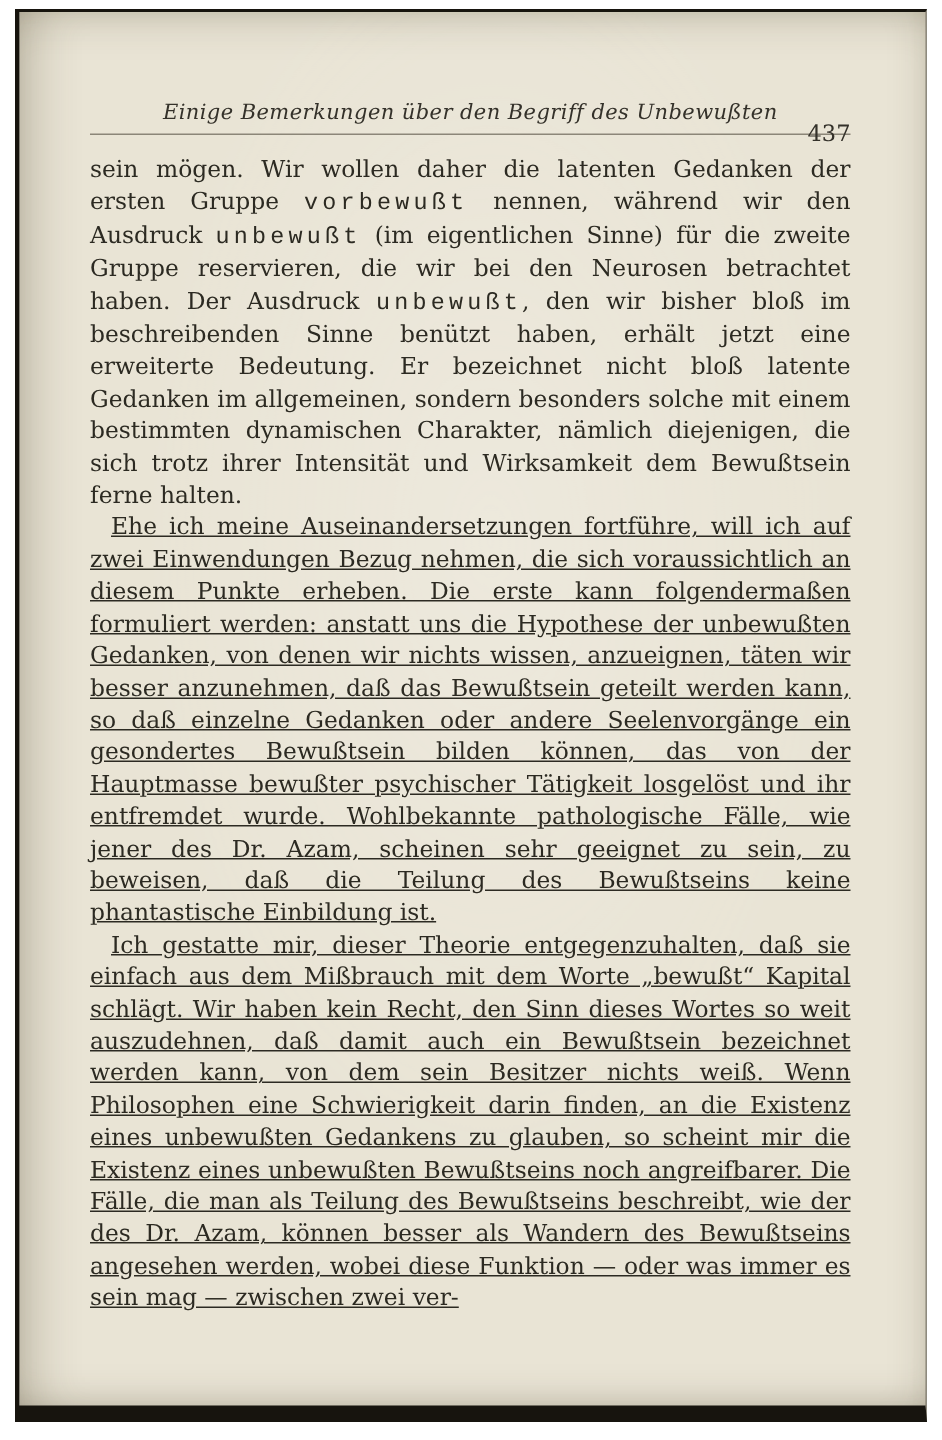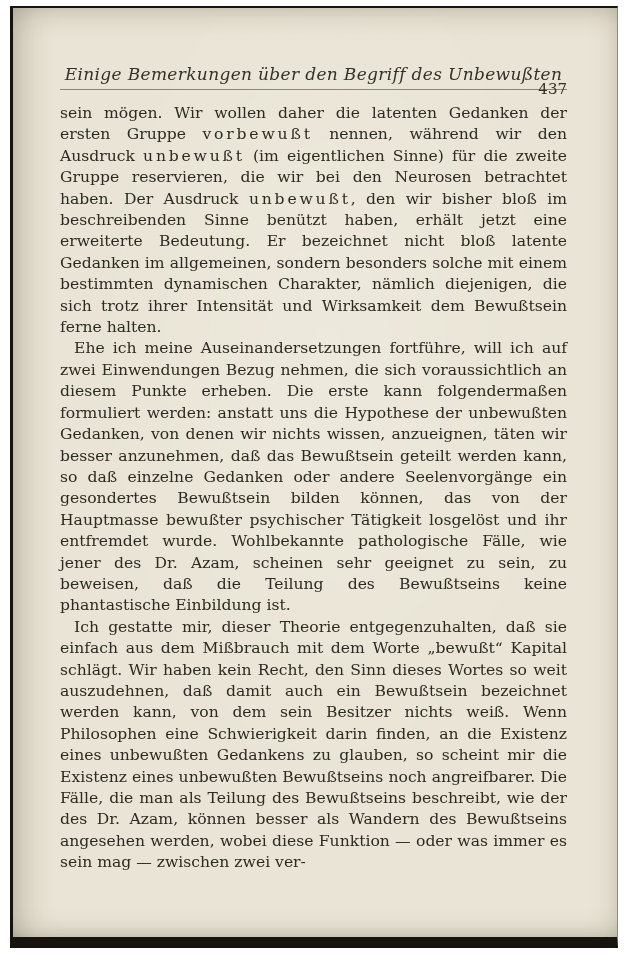--- a/index.html
+++ b/index.html
@@ -38,21 +38,21 @@
     padding: 56px 50px 0 47px;
     height: 100%;
   }
   .running-head {
     position: relative;
     height: 20px;
     text-align: center;
   }
   .head-title {
     font-style: italic;
-    font-size: 17px;
+    font-size: 14px;
     letter-spacing: 0.02em;
     color: #34312a;
     white-space: nowrap;
   }
   .head-page {
     position: absolute;
     right: 0;
     top: 16px;
     font-size: 15px;
     font-style: normal;
@@ -67,23 +67,25 @@
     margin-top: 13px;
     font-size: 15.6px;
     line-height: 21.4px;
     text-align: justify;
   }
   .para {
     margin: 0;
   }
   .para.indent {
     text-indent: 14px;
+    text-decoration: underline;
   }
   .spaced {
     letter-spacing: 0.18em;
+    font-family: Liberation Mono, monospace;
   }
 </style>
 </head>
 <body>
 
 <div class="scan">
   <div class="page-inner">
     <div class="running-head">
       <span class="head-title">Einige Bemerkungen über den Begriff des Unbewußten</span>
       <span class="head-page">437</span>

